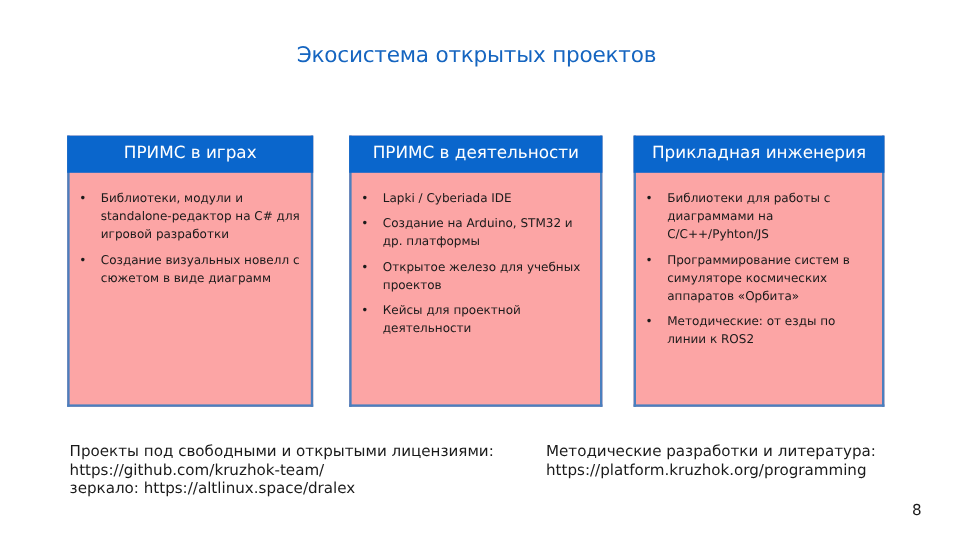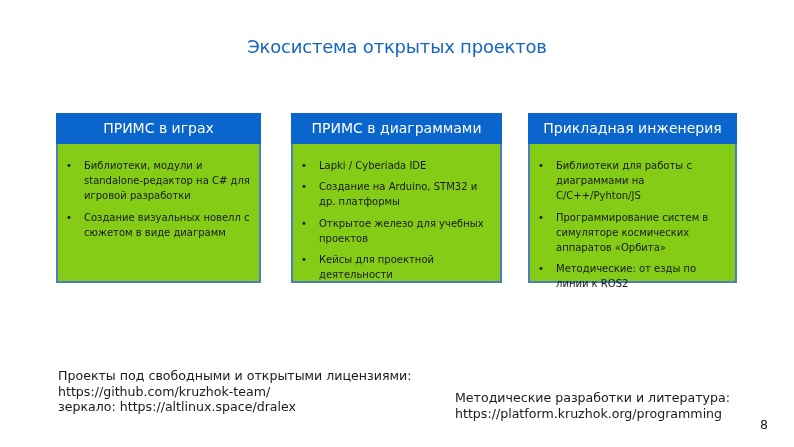--- a/index.html
+++ b/index.html
@@ -1,21 +1,21 @@
 <!DOCTYPE html>
 <html><head>
 <meta charset="utf-8">
 <style>
   html, body { margin: 0; padding: 0; background: #ffffff; }
   body { width: 794px; height: 447px; position: relative; overflow: hidden;
          font-family: "DejaVu Sans", sans-serif; color: #1a1a1a; }
   .title { position: absolute; left: 0; right: 0; top: 36px; text-align: center;
            font-size: 18px; color: #1565c0; letter-spacing: -0.2px; }
-  .box { position: absolute; top: 113px; height: 170px; border: 2px solid #4a7fbf;
-         border-top: none; box-sizing: border-box; background: #84cc16; }
+  .box { position: absolute; top: 113px; height: 226px; border: 2px solid #4a7fbf;
+         border-top: none; box-sizing: border-box; background: #fca5a5; }
   .box-header { height: 31px; background: #0a66cc; color: #ffffff; font-size: 14px;
                 line-height: 31px; text-align: center; margin: 0 -2px; }
   .box ul { margin: 0; padding: 14px 8px 0 26px; list-style: none; }
   .box li { position: relative; font-size: 10px; line-height: 15.2px; margin-bottom: 6px; }
   .box li::before { content: "•"; position: absolute; left: -18px; top: 0; }
   .footer { position: absolute; font-size: 12.6px; line-height: 15.5px; color: #1a1a1a; }
   .page-num { position: absolute; right: 26px; top: 417px; font-size: 12.6px; }
 </style>
 </head>
 <body>
@@ -24,21 +24,21 @@
 
 <div class="box" style="left:56px; width:205px;">
   <div class="box-header">ПРИМС в играх</div>
   <ul>
     <li>Библиотеки, модули и standalone-редактор на C# для игровой разработки</li>
     <li>Создание визуальных новелл с сюжетом в виде диаграмм</li>
   </ul>
 </div>
 
 <div class="box" style="left:291px; width:211px;">
-  <div class="box-header">ПРИМС в диаграммами</div>
+  <div class="box-header">ПРИМС в деятельности</div>
   <ul>
     <li>Lapki / Cyberiada IDE</li>
     <li>Создание на Arduino, STM32 и др. платформы</li>
     <li>Открытое железо для учебных проектов</li>
     <li>Кейсы для проектной деятельности</li>
   </ul>
 </div>
 
 <div class="box" style="left:528px; width:209px;">
   <div class="box-header">Прикладная инженерия</div>
@@ -48,18 +48,18 @@
     <li>Методические: от езды по линии к ROS2</li>
   </ul>
 </div>
 
 <div class="footer" style="left:58px; top:368px;">
   <div>Проекты под свободными и открытыми лицензиями:</div>
   <div>https://github.com/kruzhok-team/</div>
   <div>зеркало: https://altlinux.space/dralex</div>
 </div>
 
-<div class="footer" style="left:455px; top:390px;">
+<div class="footer" style="left:455px; top:368px;">
   <div>Методические разработки и литература:</div>
   <div>https://platform.kruzhok.org/programming</div>
 </div>
 
 <div class="page-num">8</div>
 
 </body></html>

